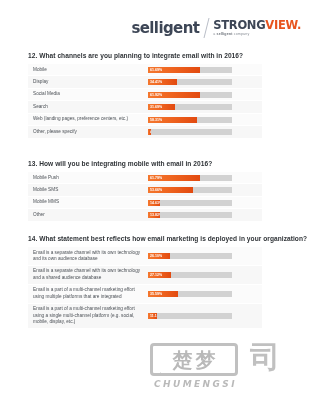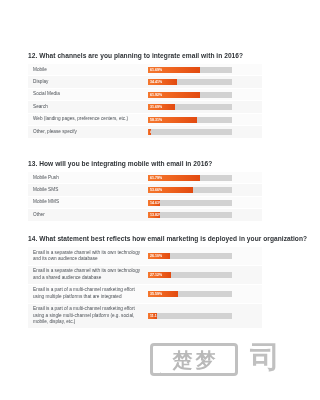--- a/index.html
+++ b/index.html
@@ -196,20 +196,30 @@
     color: #8f8f8f;
     text-align: left;
     padding-left: 4px;
   }
 </style>
 </head>
 <body>
 
 <div class="page">
 
+  <div class="header">
+    <span class="logo-selligent">selligent</span>
+    <span class="logo-divider"></span>
+    <span class="logo-sv-wrap">
+      <span class="logo-sv">
+        <span class="strong">STRONG</span><span class="view">VIEW</span><span class="dot">.</span>
+      </span>
+      <span class="logo-sub"><span>a </span><span class="b">selligent</span><span> company</span></span>
+    </span>
+  </div>
 
   <div class="question-block" id="q12">
     <div class="q-title">12. What channels are you planning to integrate email with in 2016?</div>
     <div class="chart">
         <div class="row">
           <div class="cell-label">Mobile</div>
           <div class="cell-bar">
             <div class="track">
               <div class="fill" style="width: 61.69%;">
                 <span class="val">61.69%</span>
@@ -365,15 +375,16 @@
   <div class="watermark">
     <div class="wm-row">
       <div class="wm-badge">
         <div class="wm-glyphs">
           <span>楚</span>
           <span>梦</span>
         </div>
       </div>
       <span class="wm-side">司</span>
     </div>
+    <div class="wm-text">CHUMENGSI</div>
   </div>
 
 </div>
 
 </body></html>

